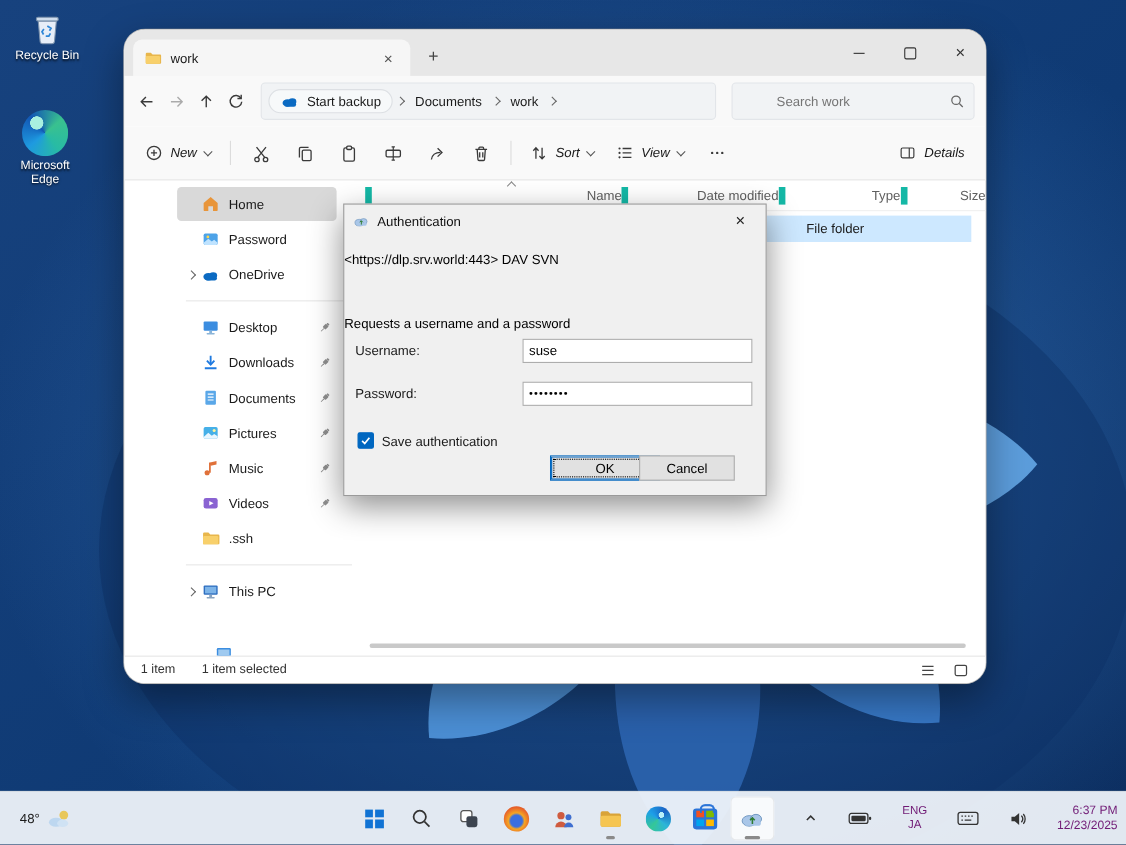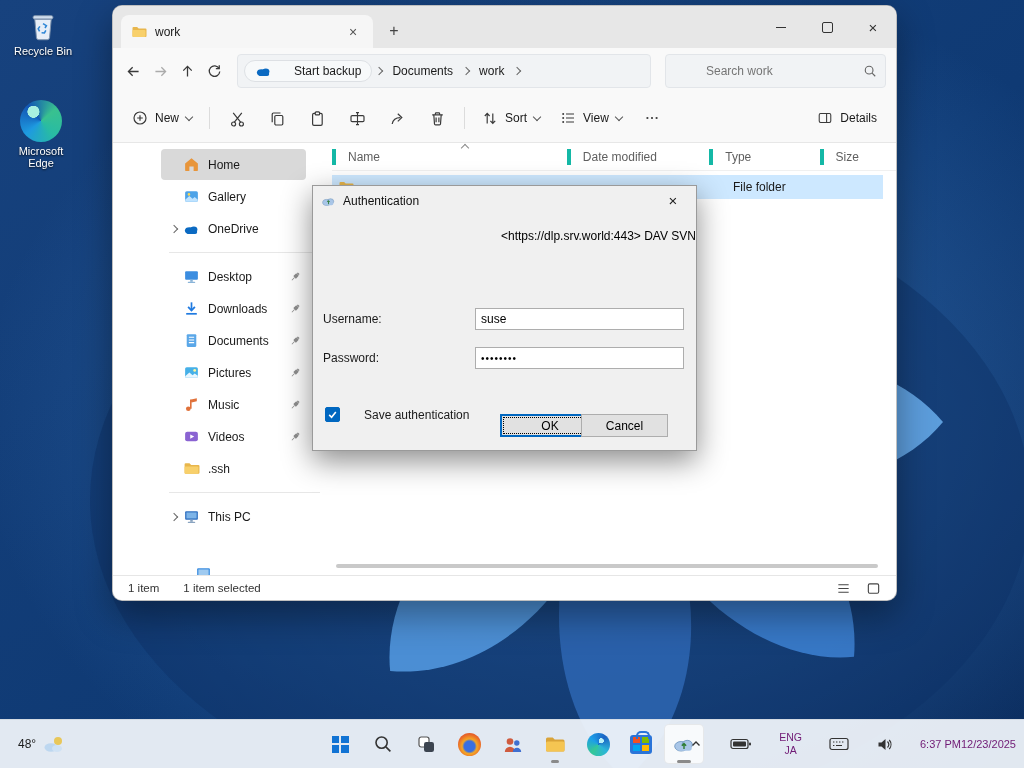--- a/index.html
+++ b/index.html
@@ -10,73 +10,73 @@
 
   
   .desk-icon{position:absolute;width:66px;text-align:center;color:#fff;font-size:11px;
     text-shadow:0 1px 2px rgba(0,0,0,.85);cursor:default;}
   .desk-icon .glyph{margin:0 auto 3px;}
   .edge-orb{width:42px;height:42px;border-radius:50%;
     background:radial-gradient(circle at 32% 28%,#a8f0e0 0 14%,rgba(0,0,0,0) 15%),
     conic-gradient(from 140deg,#28bba4,#1e9ae0,#1256b4,#39c18f,#28bba4);}
 
   
-  .window{position:absolute;left:112px;top:5px;width:783px;height:594px;background:#fff;
-    border-radius:10px;border:1px solid rgba(0,0,0,.25);box-shadow:0 14px 36px rgba(0,0,0,.38);
+  .window{position:absolute;left:112px;top:26px;width:783px;height:594px;background:#fff;
+    border-radius:20px;border:1px solid rgba(0,0,0,.25);box-shadow:0 14px 36px rgba(0,0,0,.38);
     display:flex;flex-direction:column;overflow:hidden;}
   .tabstrip{height:42px;background:#e7e7e7;display:flex;align-items:flex-end;position:relative;flex:0 0 auto;}
   .tab{margin-left:8px;width:232px;height:33px;background:#f6f6f6;border-radius:8px 8px 0 0;
     display:flex;align-items:center;padding:0 10px;gap:8px;}
   .tab-label{flex:1;white-space:nowrap;overflow:hidden;}
   .xbtn{width:20px;height:20px;display:flex;align-items:center;justify-content:center;border-radius:4px;
     color:#555;font-size:14px;line-height:1;}
   .newtab{width:26px;height:26px;margin:0 0 4px 8px;display:flex;align-items:center;justify-content:center;
     color:#444;font-size:16px;border-radius:4px;}
   .caption{position:absolute;right:0;top:0;height:42px;display:flex;}
   .cap{width:46px;height:100%;display:flex;align-items:center;justify-content:center;color:#333;}
   .g-min{width:10px;height:1px;background:#333;}
   .g-max{width:9px;height:9px;border:1px solid #333;border-radius:2px;}
   .g-close{font-size:15px;line-height:1;}
 
   .navbar{height:46px;background:#f9f9f9;display:flex;align-items:center;padding:0 10px;gap:6px;flex:0 0 auto;}
   .navbtn{width:36px;height:34px;border-radius:4px;display:flex;align-items:center;justify-content:center;}
   .crumbbar{height:32px;flex:0 0 400px;background:#f1f3f5;border:1px solid #e2e5e9;border-radius:4px;
     display:flex;align-items:center;padding:0 6px;gap:4px;margin-left:6px;}
-  .bc-pill{display:flex;align-items:center;gap:22px;padding:3px 10px;border:1px solid #dde0e4;
+  .bc-pill{display:flex;align-items:center;gap:7px;padding:3px 10px;border:1px solid #dde0e4;
     border-radius:13px;background:#f7f9fa;}
   .bc-item{padding:2px 6px;border-radius:3px;white-space:nowrap;}
   .searchbox{height:32px;flex:0 0 152px;margin-left:8px;background:#f1f3f5;border:1px solid #e2e5e9;
     border-radius:4px;display:flex;align-items:center;padding:0 8px;}
   .searchbox input{border:0;background:transparent;outline:0;flex:1;font:inherit;color:#333;min-width:0;margin-left:30px;}
   .cright{width:5px;height:5px;border-right:1.3px solid #666;border-bottom:1.3px solid #666;
     transform:rotate(-45deg);flex:0 0 auto;}
   .cdown{width:5px;height:5px;border-right:1.3px solid #555;border-bottom:1.3px solid #555;
     transform:rotate(45deg);margin-top:-3px;}
 
   .toolbar{height:48px;background:#f9f9f9;border-bottom:1px solid #e7e7e7;display:flex;align-items:center;
-    padding:0 10px;gap:2px;flex:0 0 auto;}
+    padding:0 10px;gap:2px;flex:0 0 auto;font-style:italic;}
   .tbtn{display:flex;align-items:center;gap:7px;height:34px;padding:0 9px;border-radius:4px;color:#191919;}
   .tico{width:38px;height:34px;display:flex;align-items:center;justify-content:center;border-radius:4px;}
   .vsep{width:1px;height:22px;background:#dcdcdc;margin:0 6px;}
   .spacer{flex:1;}
 
   .main{flex:1;display:flex;min-height:0;padding-left:44px;}
   .sidebar{width:175px;flex:0 0 175px;padding-top:5px;position:relative;overflow:hidden;}
   .side-item{height:31px;margin:1px 26px 1px 4px;border-radius:4px;display:flex;align-items:center;padding:0 4px;}
   .side-item.sel{background:#d9d9d9;}
   .side-chev{width:18px;display:flex;align-items:center;justify-content:center;}
   .side-ico{width:17px;height:17px;margin-right:8px;flex:0 0 17px;}
   .side-label{flex:1;white-space:nowrap;overflow:hidden;}
   .side-pin{width:14px;height:14px;opacity:.75;}
   .side-sep{height:1px;background:#e7e7e7;margin:8px 12px;}
   .side-partial{position:absolute;left:38px;bottom:-7px;width:17px;height:17px;}
 
   .filearea{flex:1;position:relative;min-width:0;}
   .cols{display:flex;height:27px;align-items:center;color:#5f5f5f;border-bottom:1px solid #f0f0f0;position:relative;}
-  .col{padding-left:12px;white-space:nowrap;border-left:4px solid #14b8a6;height:16px;line-height:16px;}
+  .col{padding-left:12px;white-space:nowrap;border-left:6px solid #14b8a6;height:16px;line-height:16px;text-align:right;}
   .col:first-child{border-left:0;}
   .c-name{width:239px;}.c-date{width:138px;}.c-type{width:103px;}.c-size{width:66px;}
   .cup{position:absolute;left:130px;top:2px;width:5px;height:5px;border-right:1.3px solid #8a8a8a;
     border-bottom:1.3px solid #8a8a8a;transform:rotate(-135deg);}
   .frow{height:24px;margin-top:4px;background:#cde8ff;display:flex;align-items:center;width:calc(100% - 13px);}
   .frow .fico{width:16px;height:16px;margin:0 8px 0 6px;}
   .frow .fname{width:221px;}
   .frow .fdate{width:150px;}
   .frow .ftype{width:115px;}
   .hscroll{position:absolute;left:4px;right:18px;bottom:7px;height:4px;border-radius:2px;background:#c9c9c9;}
@@ -87,30 +87,30 @@
   .statusbar .s2{margin-left:24px;}
   .status-views{margin-left:auto;display:flex;gap:12px;margin-right:14px;}
   .sv{width:18px;height:18px;display:flex;align-items:center;justify-content:center;border-radius:3px;}
 
   
   .dialog{position:absolute;left:312px;top:185px;width:383px;height:264px;background:#f0f0f0;
     border:1px solid #9a9a9a;box-shadow:0 10px 28px rgba(0,0,0,.45);}
   .dlg-title{height:29px;display:flex;align-items:center;padding:0 8px;gap:7px;}
   .dlg-title .t{flex:1;font-size:12px;color:#101010;}
   .dlg-close{width:30px;height:22px;display:flex;align-items:center;justify-content:center;font-size:15px;color:#222;}
-  .dlg-center{text-align:right;color:#000;}
+  .dlg-center{text-align:left;color:#000;}
   .dlg-server{margin-top:14px;}
   .dlg-prompt{margin-top:44px;}
   .dlg-row{position:absolute;left:10px;right:12px;display:flex;align-items:center;}
   .dlg-row label{width:152px;}
   .dlg-row input{flex:1;height:20px;border:1px solid #adadad;background:#fff;font:inherit;padding:0 5px;outline:0;}
   .row-user{top:122px;}
   .row-pass{top:161px;}
   .row-pass input{font-size:10px;letter-spacing:1px;}
-  .dlg-check{position:absolute;left:12px;top:221px;display:flex;align-items:center;gap:24px;}
+  .dlg-check{position:absolute;left:12px;top:207px;display:flex;align-items:center;gap:7px;}
   .cbox{width:13px;height:13px;background:#0067c0;border:1px solid #0067c0;border-radius:2px;
     display:flex;align-items:center;justify-content:center;}
   .dlg-btn{position:absolute;top:228px;height:23px;background:#e1e1e1;border:1px solid #adadad;
     font:inherit;display:flex;align-items:center;justify-content:center;}
   .btn-ok{left:187px;width:100px;border:1px solid #0067c0;box-shadow:inset 0 0 0 1px #0067c0;
     outline:1px dotted #000;outline-offset:-4px;}
   .btn-cancel{left:268px;width:87px;}
 
   
   .taskbar{position:absolute;left:0;bottom:0;width:1024px;height:48px;
@@ -129,21 +129,21 @@
     background:radial-gradient(circle at 62% 34%,#b8f0f8 0 12%,rgba(0,0,0,0) 13%),
     conic-gradient(from 220deg,#35c797,#1d9fe8,#1b63c4,#2bb5d8,#35c797);}
   .store{width:22px;height:19px;background:#2a74d8;border-radius:3px;position:relative;
     display:grid;grid-template-columns:7px 7px;grid-template-rows:6px 6px;gap:2px;place-content:center;}
   .store::before{content:"";position:absolute;top:-4px;left:6px;width:10px;height:6px;border:2px solid #2a74d8;
     border-bottom:0;border-radius:5px 5px 0 0;}
   .store i:nth-child(1){background:#f25022}.store i:nth-child(2){background:#7fba00}
   .store i:nth-child(3){background:#00a4ef}.store i:nth-child(4){background:#ffb900}
   .tb-tray{position:absolute;right:8px;top:0;height:48px;display:flex;align-items:center;gap:27px;color:#701a75;}
   .lang{display:flex;flex-direction:column;align-items:center;font-size:10.5px;line-height:1.2;}
-  .clock{display:flex;align-items:flex-end;font-size:11px;line-height:1.3;}
+  .clock{display:flex;flex-direction:column;align-items:flex-end;font-size:11px;line-height:1.3;}
 </style>
 </head>
 <body>
 
 <div class="stage">
 
   <svg class="bg" width="1024" height="768" viewBox="0 0 1024 768" aria-hidden="true">
     <defs>
       <linearGradient id="sky" x1="0" y1="0" x2="1" y2="1">
         <stop offset="0" stop-color="#17427e"></stop>
@@ -352,21 +352,21 @@
             </svg>
           <span class="side-label">Home</span>
         </div>
         <div class="side-item">
           <span class="side-chev"></span>
           <svg class="side-ico" viewBox="0 0 16 16">
             <rect x="2" y="3" width="12" height="10" rx="1.5" fill="#4da3e8"></rect>
             <path d="M2 11 L6 7.5 L9 10 L11 8.5 L14 11 V11.5 a1.5 1.5 0 0 1-1.5 1.5 H3.5 A1.5 1.5 0 0 1 2 11.5 Z" fill="#bfe3ff"></path>
             <circle cx="5.6" cy="6" r="1.2" fill="#ffd84d"></circle>
           </svg>
-          <span class="side-label">Gallery</span>
+          <span class="side-label">Password</span>
         </div>
         <div class="side-item">
           <span class="side-chev">
               <span class="cright"></span>
             </span>
           <svg class="side-ico" viewBox="0 0 17 12" style="height:12px">
             <ellipse cx="6.5" cy="7.6" rx="4.6" ry="3.4" fill="#0b6ac2"></ellipse>
               <ellipse cx="10.8" cy="6.4" rx="3.6" ry="3" fill="#0b6ac2"></ellipse>
               <rect x="3.4" y="7" width="10.8" height="4" rx="2" fill="#0b6ac2"></rect>
           </svg>
@@ -538,20 +538,21 @@
       <svg width="15" height="12" viewBox="0 0 17 12">
         <ellipse cx="6.5" cy="7.6" rx="4.6" ry="3.4" fill="#a9c6e8" stroke="#6d93b8" stroke-width="0.6"></ellipse>
         <ellipse cx="10.8" cy="6.4" rx="3.6" ry="3" fill="#a9c6e8" stroke="#6d93b8" stroke-width="0.6"></ellipse>
         <rect x="3.6" y="7" width="10.4" height="3.8" rx="1.9" fill="#a9c6e8"></rect>
         <path d="M8.5 9.6 V5.8 M7 7.2 L8.5 5.6 L10 7.2" stroke="#2e7d32" stroke-width="1" fill="none"></path>
       </svg>
       <span class="t">Authentication</span>
       <span class="dlg-close">×</span>
     </div>
     <div class="dlg-center dlg-server">&lt;https://dlp.srv.world:443&gt; DAV SVN</div>
+    <div class="dlg-center dlg-prompt">Requests a username and a password</div>
     <div class="dlg-row row-user">
       <label>Username:</label>
       <input value="suse" style="">
     </div>
     <div class="dlg-row row-pass">
       <label>Password:</label>
       <input value="••••••••" style="">
     </div>
     <div class="dlg-check">
       <span class="cbox">

